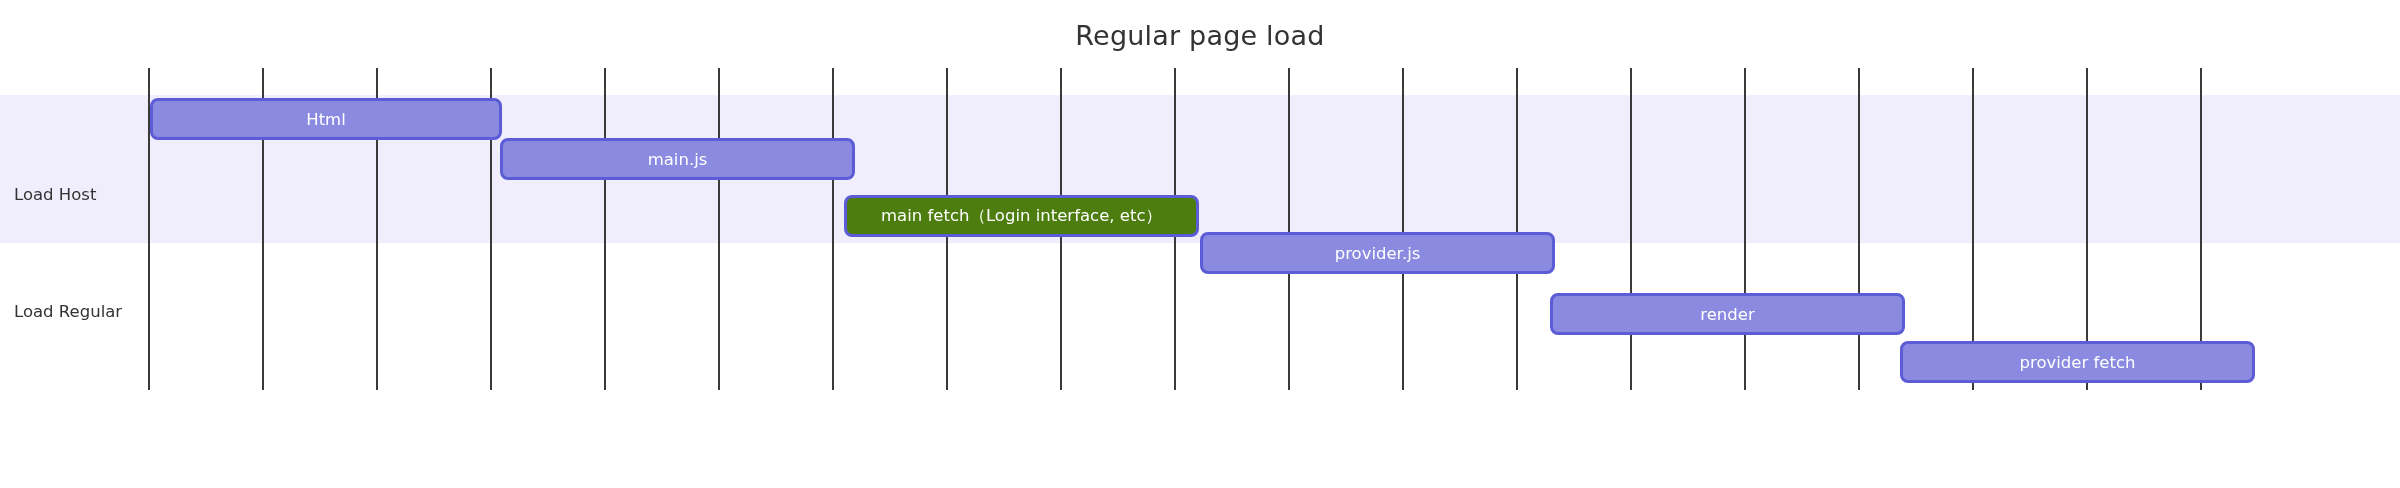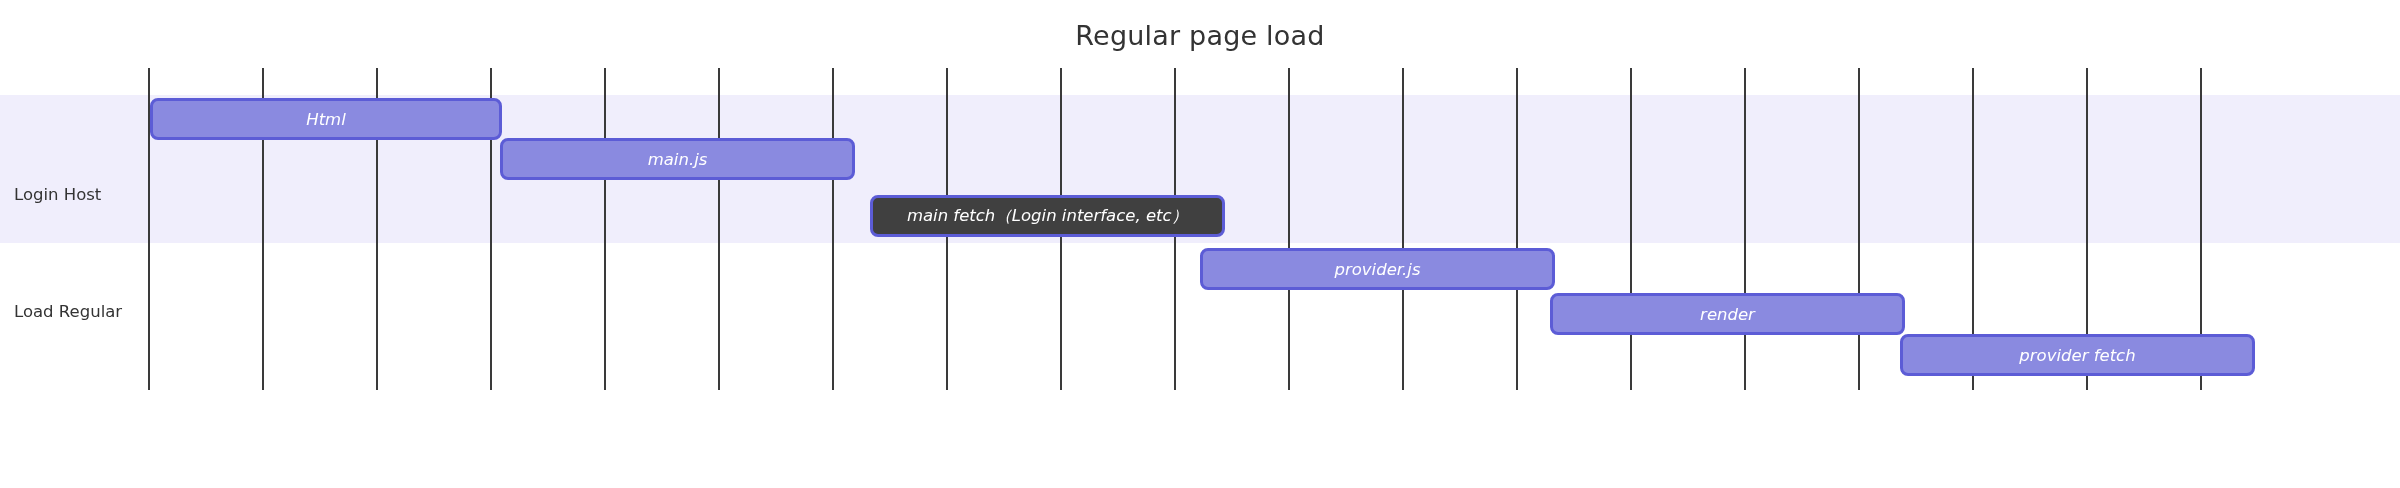--- a/index.html
+++ b/index.html
@@ -45,21 +45,20 @@
     height:42px;
     box-sizing:border-box;
     background:#8a8ae0;
     border:3px solid #14532d;
     border-radius:8px;
     display:flex;align-items:center;justify-content:center;
     color:#ffffff;
     font-size:16.5px;
     white-space:nowrap;
     overflow:hidden;
-    font-style:italic;
   }
   .bar-label{pointer-events:none;}
 </style>
 </head>
 <body>
 
 <div id="chart">
 
   <div class="chart-title">Regular page load</div>
 
@@ -82,37 +81,37 @@
       <div class="gridline" style="left: 1402px; top: 68px; height: 322px; background: rgb(58, 58, 58);"></div>
       <div class="gridline" style="left: 1516px; top: 68px; height: 322px; background: rgb(58, 58, 58);"></div>
       <div class="gridline" style="left: 1630px; top: 68px; height: 322px; background: rgb(58, 58, 58);"></div>
       <div class="gridline" style="left: 1744px; top: 68px; height: 322px; background: rgb(58, 58, 58);"></div>
       <div class="gridline" style="left: 1858px; top: 68px; height: 322px; background: rgb(58, 58, 58);"></div>
       <div class="gridline" style="left: 1972px; top: 68px; height: 322px; background: rgb(58, 58, 58);"></div>
       <div class="gridline" style="left: 2086px; top: 68px; height: 322px; background: rgb(58, 58, 58);"></div>
       <div class="gridline" style="left: 2200px; top: 68px; height: 322px; background: rgb(58, 58, 58);"></div>
     </div>
   <div id="labels">
-      <div class="row-label" style="left: 14px; top: 185px; color: rgb(51, 51, 51);">Login Host</div>
+      <div class="row-label" style="left: 14px; top: 185px; color: rgb(51, 51, 51);">Load Host</div>
       <div class="row-label" style="left: 14px; top: 302px; color: rgb(51, 51, 51);">Load Regular</div>
     </div>
   <div id="bars">
       <div class="bar" style="left: 150px; top: 98px; width: 352px; background: rgb(138, 138, 224); border-color: rgb(92, 92, 214); color: rgb(255, 255, 255);">
         <span class="bar-label">Html</span>
       </div>
       <div class="bar" style="left: 500px; top: 138px; width: 355px; background: rgb(138, 138, 224); border-color: rgb(92, 92, 214); color: rgb(255, 255, 255);">
         <span class="bar-label">main.js</span>
       </div>
-      <div class="bar" style="left: 870px; top: 195px; width: 355px; background: #404040; border-color: rgb(92, 92, 214); color: rgb(255, 255, 255);">
+      <div class="bar" style="left: 844px; top: 195px; width: 355px; background: #4d7c0f; border-color: rgb(92, 92, 214); color: rgb(255, 255, 255);">
         <span class="bar-label">main fetch（Login interface, etc）</span>
       </div>
-      <div class="bar" style="left: 1200px; top: 248px; width: 355px; background: rgb(138, 138, 224); border-color: rgb(92, 92, 214); color: rgb(255, 255, 255);">
+      <div class="bar" style="left: 1200px; top: 232px; width: 355px; background: rgb(138, 138, 224); border-color: rgb(92, 92, 214); color: rgb(255, 255, 255);">
         <span class="bar-label">provider.js</span>
       </div>
       <div class="bar" style="left: 1550px; top: 293px; width: 355px; background: rgb(138, 138, 224); border-color: rgb(92, 92, 214); color: rgb(255, 255, 255); align-items: center;">
         <span class="bar-label">render</span>
       </div>
-      <div class="bar" style="left: 1900px; top: 334px; width: 355px; background: rgb(138, 138, 224); border-color: rgb(92, 92, 214); color: rgb(255, 255, 255);">
+      <div class="bar" style="left: 1900px; top: 341px; width: 355px; background: rgb(138, 138, 224); border-color: rgb(92, 92, 214); color: rgb(255, 255, 255);">
         <span class="bar-label">provider fetch</span>
       </div>
     </div>
 
 </div>
 
 </body></html>

